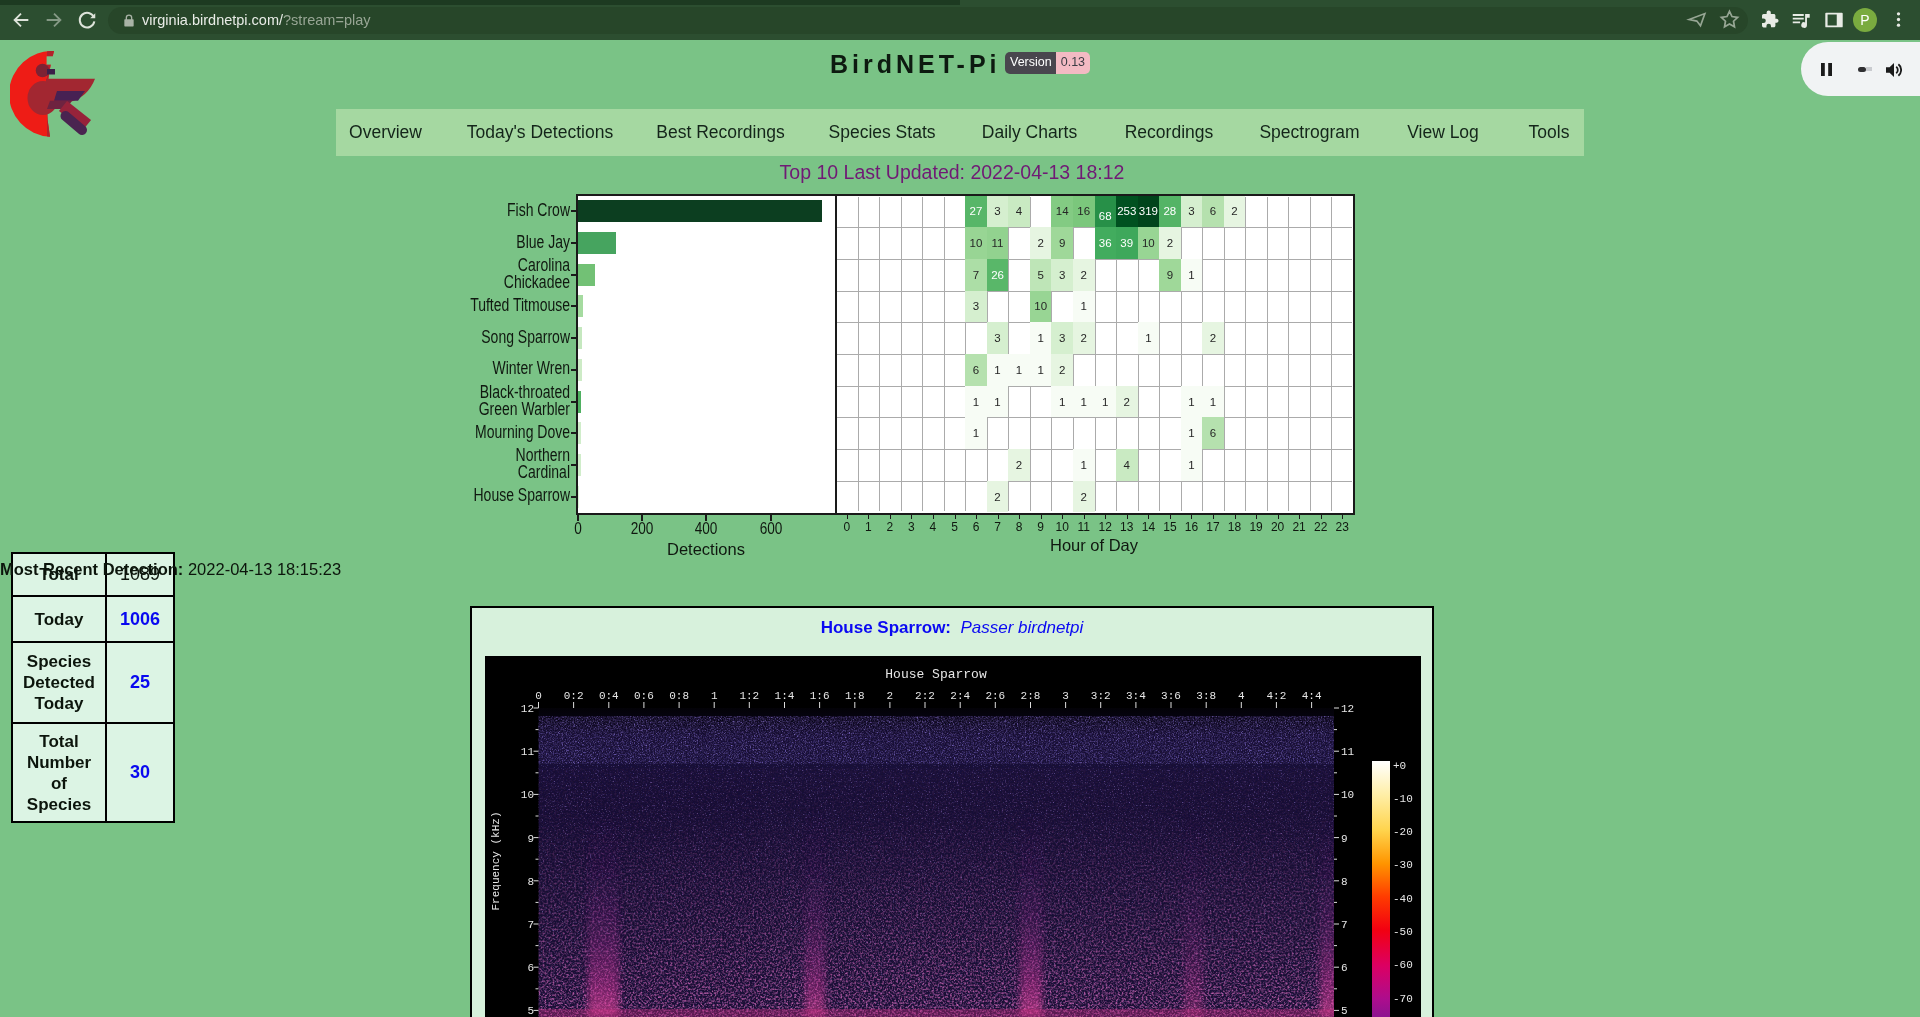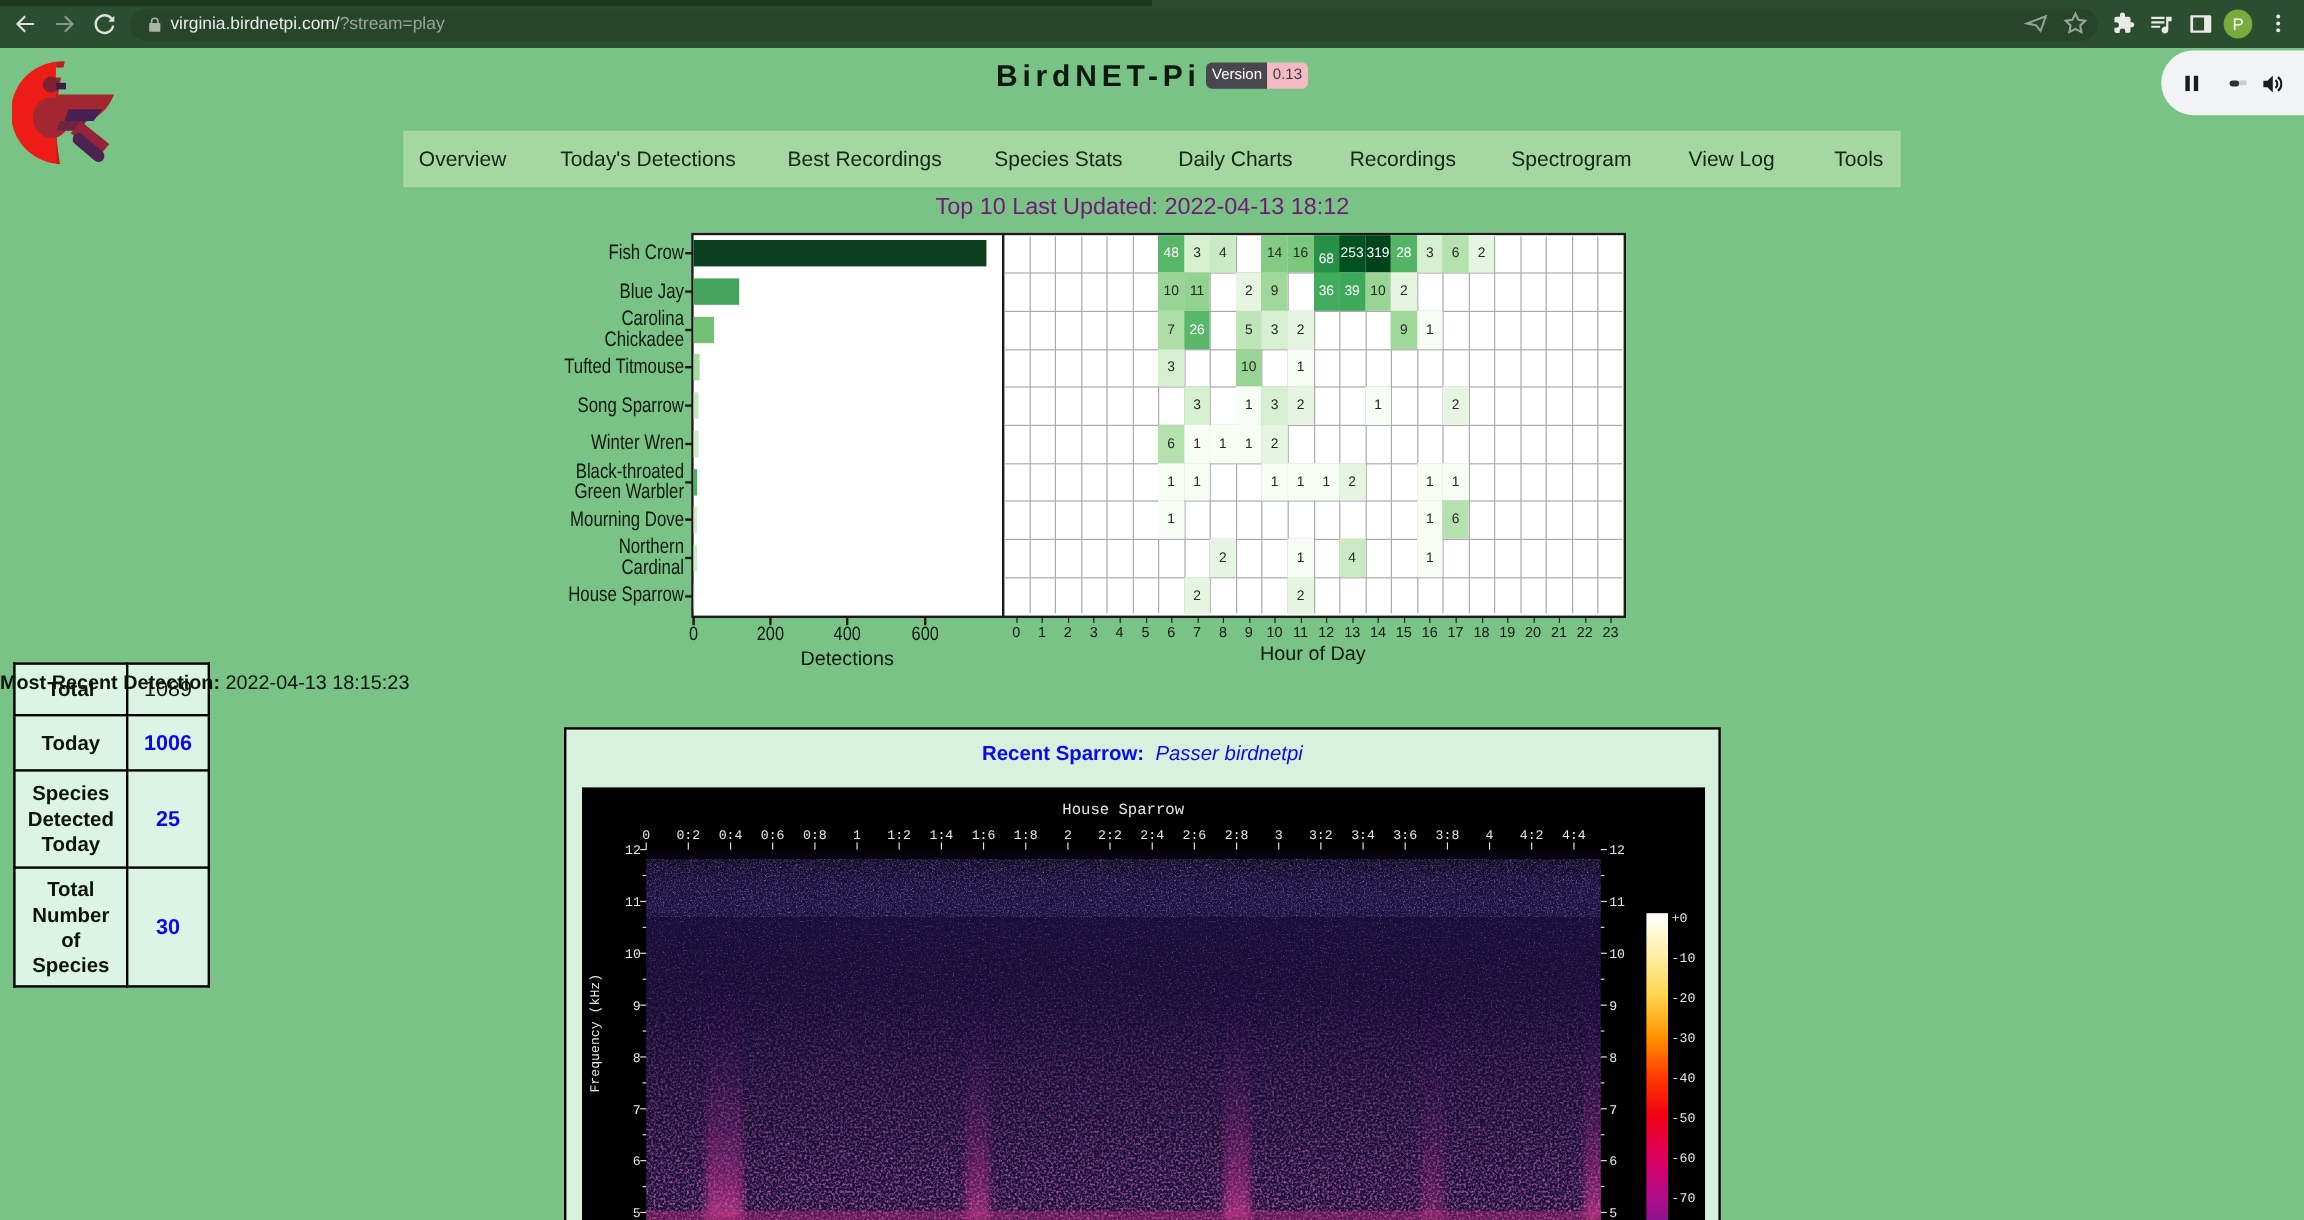--- a/index.html
+++ b/index.html
@@ -191,21 +191,21 @@
 <div class="gv" style="left:1331.46px"></div>
 <div class="gh" style="top:227.20px"></div>
 <div class="gh" style="top:258.90px"></div>
 <div class="gh" style="top:290.60px"></div>
 <div class="gh" style="top:322.30px"></div>
 <div class="gh" style="top:354.00px"></div>
 <div class="gh" style="top:385.70px"></div>
 <div class="gh" style="top:417.40px"></div>
 <div class="gh" style="top:449.10px"></div>
 <div class="gh" style="top:480.80px"></div>
-<div class="hc" style="left:965.2px;top:195.5px;width:21.54px;height:31.70px;background:#57b668;color:#ffffff">48</div>
+<div class="hc" style="left:965.2px;top:195.5px;width:21.54px;height:31.70px;background:#57b668;color:#ffffff">27</div>
 <div class="hc" style="left:986.8px;top:195.5px;width:21.54px;height:31.70px;background:#d5efcf;color:#262626">3</div>
 <div class="hc" style="left:1008.3px;top:195.5px;width:21.54px;height:31.70px;background:#c9eac2;color:#262626">4</div>
 <div class="hc" style="left:1051.4px;top:195.5px;width:21.54px;height:31.70px;background:#83cb83;color:#262626">14</div>
 <div class="hc" style="left:1073.0px;top:195.5px;width:21.54px;height:31.70px;background:#7bc77c;color:#262626">16</div>
 <div class="hc" style="left:1094.5px;top:195.5px;width:21.54px;height:40px;background:#279048;color:#ffffff">68</div>
 <div class="hc" style="left:1116.0px;top:195.5px;width:21.54px;height:31.70px;background:#005120;color:#ffffff">253</div>
 <div class="hc" style="left:1137.6px;top:195.5px;width:21.54px;height:31.70px;background:#00441b;color:#ffffff">319</div>
 <div class="hc" style="left:1159.1px;top:195.5px;width:21.54px;height:31.70px;background:#54b466;color:#ffffff">28</div>
 <div class="hc" style="left:1180.7px;top:195.5px;width:21.54px;height:31.70px;background:#d5efcf;color:#262626">3</div>
 <div class="hc" style="left:1202.2px;top:195.5px;width:21.54px;height:31.70px;background:#b5e1ae;color:#262626">6</div>
@@ -320,21 +320,21 @@
         <td class="v b">25</td>
       </tr>
 <tr style="height:99px">
         <td class="k">Total<br>Number<br>of<br>Species</td>
         <td class="v b">30</td>
       </tr>
 </tbody>
   </table>
 <div id="recent"><b>Most Recent Detection:</b> 2022-04-13 18:15:23</div>
 <div id="box">
-<div class="l1"><b>Recent Sparrow:</b>&nbsp; <i>Passer birdnetpi</i></div>
+<div class="l1"><b>House Sparrow:</b>&nbsp; <i>Passer birdnetpi</i></div>
 </div>
 <svg class="a" style="left:485px;top:656px" width="936" height="361" viewBox="0 0 936 361">
 <defs>
 <linearGradient id="base" x1="0" y1="0" x2="0" y2="1">
 <stop offset="0" stop-color="#030207"></stop>
         <stop offset="0.04" stop-color="#060412"></stop>
 <stop offset="0.09" stop-color="#150d38"></stop>
         <stop offset="0.17" stop-color="#181040"></stop>
 <stop offset="0.30" stop-color="#150d39"></stop>
         <stop offset="0.72" stop-color="#181039"></stop>

